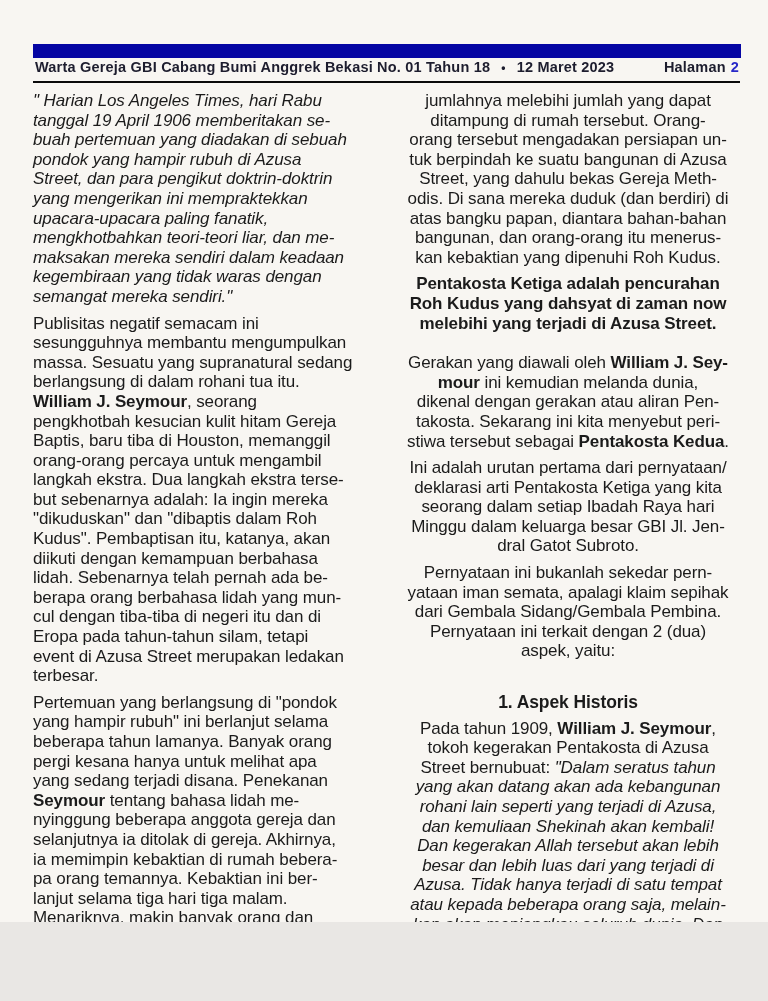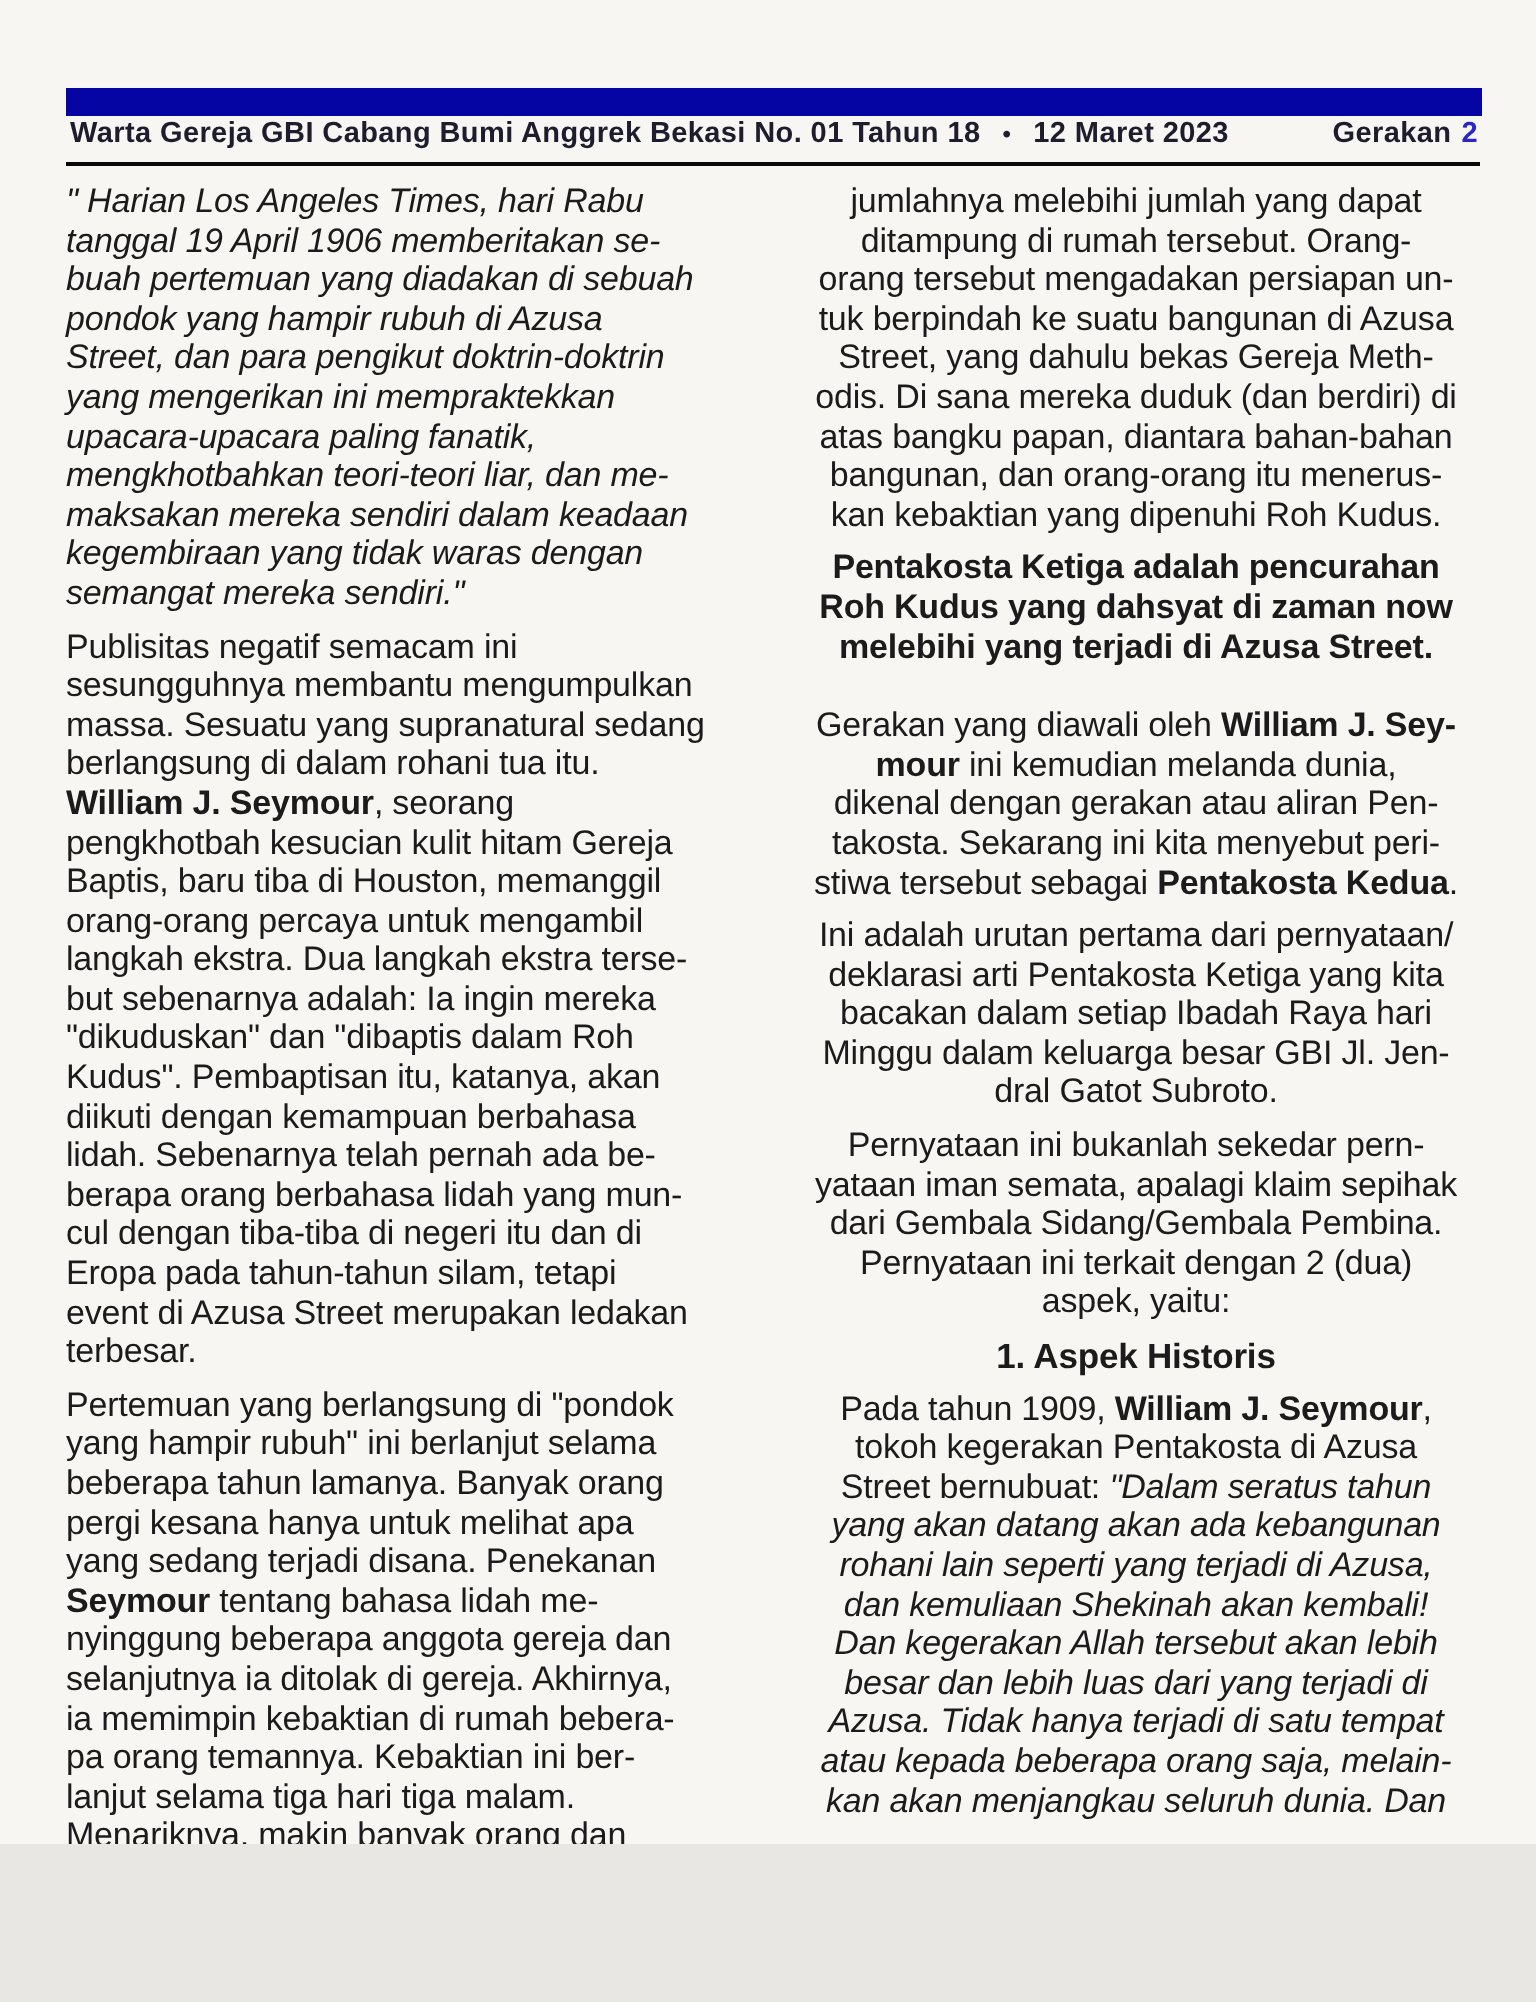--- a/index.html
+++ b/index.html
@@ -33,21 +33,21 @@
   }
   .col { width:342px; }
   .col.right-col { width:354px;text-align:center; }
   .para {
     font-size:17px; line-height:19.6px; white-space:pre-line;
     margin:0 0 7px 0; letter-spacing:-0.1px;
   }
   .para span.bold { font-weight:bold; }
   .para span.italic { font-style:italic; }
   .para.gap-before { margin-top:20px; }
-  .para.heading { margin-top:8px; margin-bottom:6px; font-size:17.5px; }
+  .para.heading { margin-top:32px; margin-bottom:6px; font-size:17.5px; }
   .bottombar {
     position:absolute; left:33px; top:944px; width:713px; height:14px;
   }
   .footer-text {
     position:absolute; left:47px; top:959px;
     font-size:19.5px; font-weight:bold; letter-spacing:0.2px; color:#6d28d9;
     white-space:nowrap;
   }
 </style>
 </head>
@@ -55,21 +55,21 @@
 
 <div class="page" style="background: rgb(248, 246, 242);">
 
   <div class="topbar" style="background: rgb(5, 5, 163);"></div>
 
   <div class="header-line">
     <div class="header-left">
       <span>Warta Gereja GBI Cabang Bumi Anggrek Bekasi No. 01 Tahun 18</span><span class="bullet">•</span><span>12 Maret 2023</span>
     </div>
     <div class="header-right">
-      <span>Gerakan</span><span class="pagenum" style="color: rgb(40, 40, 200);">2</span>
+      <span>Halaman</span><span class="pagenum" style="color: rgb(40, 40, 200);">2</span>
     </div>
   </div>
 
   <hr class="rule">
 
   <div class="columns">
     <div class="col left-col" id="col-0">
         <p class="para"><span class="italic">" Harian Los Angeles Times, hari Rabu
 tanggal 19 April 1906 memberitakan se-
 buah pertemuan yang diadakan di sebuah
@@ -126,21 +126,21 @@
         <p class="para"><span class="bold">Pentakosta Ketiga adalah pencurahan
 Roh Kudus yang dahsyat di zaman now
 melebihi yang terjadi di Azusa Street.</span></p>
         <p class="para gap-before"><span>Gerakan yang diawali oleh </span><span class="bold">William J. Sey-
 mour</span><span> ini kemudian melanda dunia,
 dikenal dengan gerakan atau aliran Pen-
 takosta. Sekarang ini kita menyebut peri-
 stiwa tersebut sebagai </span><span class="bold">Pentakosta Kedua</span><span>.</span></p>
         <p class="para"><span>Ini adalah urutan pertama dari pernyataan/
 deklarasi arti Pentakosta Ketiga yang kita
-bacakan dalam setiap Ibadah Raya hari
+seorang dalam setiap Ibadah Raya hari
 Minggu dalam keluarga besar GBI Jl. Jen-
 dral Gatot Subroto.</span></p>
         <p class="para"><span>Pernyataan ini bukanlah sekedar pern-
 yataan iman semata, apalagi klaim sepihak
 dari Gembala Sidang/Gembala Pembina.
 Pernyataan ini terkait dengan 2 (dua)
 aspek, yaitu:</span></p>
         <p class="para heading"><span class="bold">1. Aspek Historis</span></p>
         <p class="para"><span>Pada tahun 1909, </span><span class="bold">William J. Seymour</span><span>,
 tokoh kegerakan Pentakosta di Azusa

